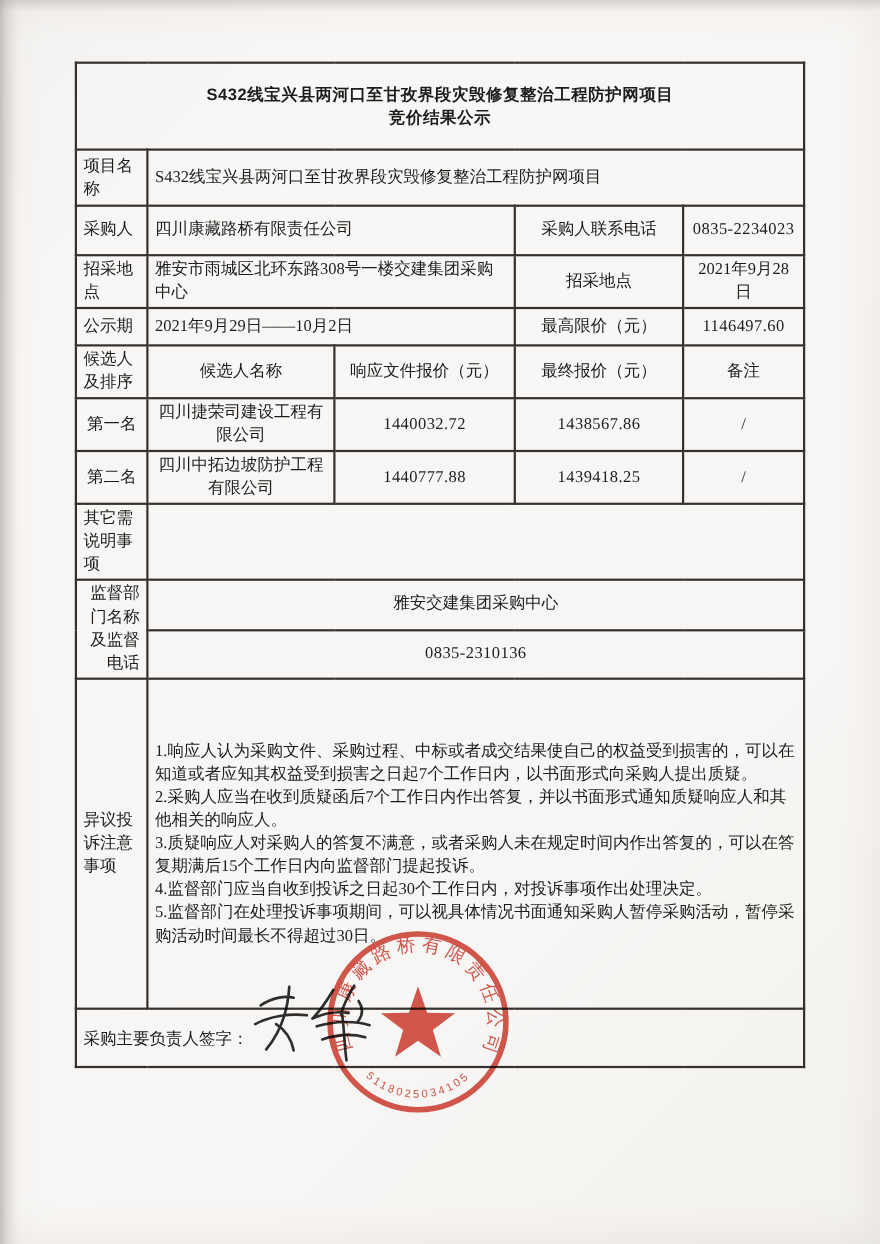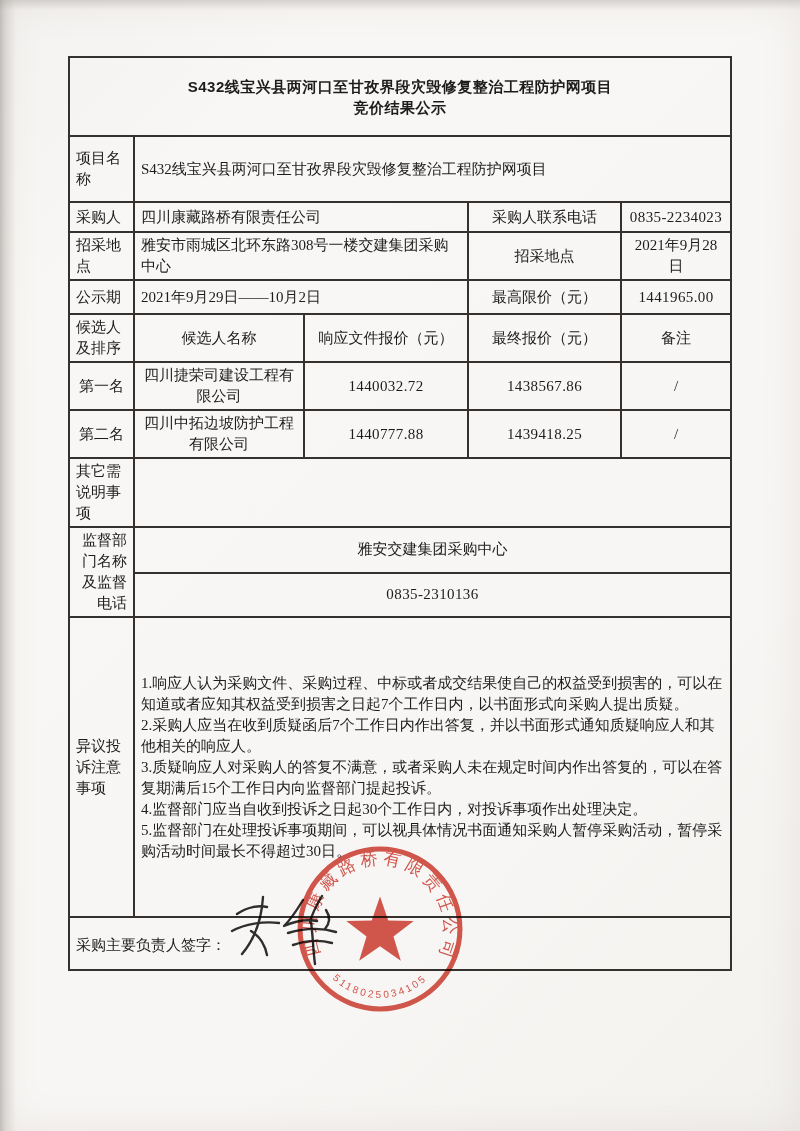--- a/index.html
+++ b/index.html
@@ -83,44 +83,44 @@
     </colgroup>
 
     <tbody>
         <tr style="height:79px">
       <td colspan="5" class="title-cell">
         <div>S432线宝兴县两河口至甘孜界段灾毁修复整治工程防护网项目</div>
         <div>竞价结果公示</div>
       </td>
     </tr>
 
-    <tr style="height:66px">
+    <tr style="height:51px">
       <td class="lbl">项目名称</td>
       <td colspan="4">S432线宝兴县两河口至甘孜界段灾毁修复整治工程防护网项目</td>
     </tr>
 
-    <tr style="height:30px">
+    <tr style="height:45px">
       <td class="lbl">采购人</td>
       <td colspan="2">四川康藏路桥有限责任公司</td>
       <td class="c">采购人联系电话</td>
       <td class="c num">0835-2234023</td>
     </tr>
 
     <tr style="height:47px">
       <td class="lbl">招采地点</td>
       <td colspan="2">雅安市雨城区北环东路308号一楼交建集团采购中心</td>
       <td class="c">招采地点</td>
       <td class="c">2021年9月28日</td>
     </tr>
 
     <tr style="height:34px">
       <td class="lbl">公示期</td>
       <td colspan="2">2021年9月29日——10月2日</td>
       <td class="c">最高限价（元）</td>
-      <td class="c num">1441965.00</td>
+      <td class="c num">1146497.60</td>
     </tr>
 
     <tr style="height:47px">
       <td class="lbl">候选人及排序</td>
       <td class="c">候选人名称</td>
       <td class="c">响应文件报价（元）</td>
       <td class="c">最终报价（元）</td>
       <td class="c">备注</td>
     </tr>
 

